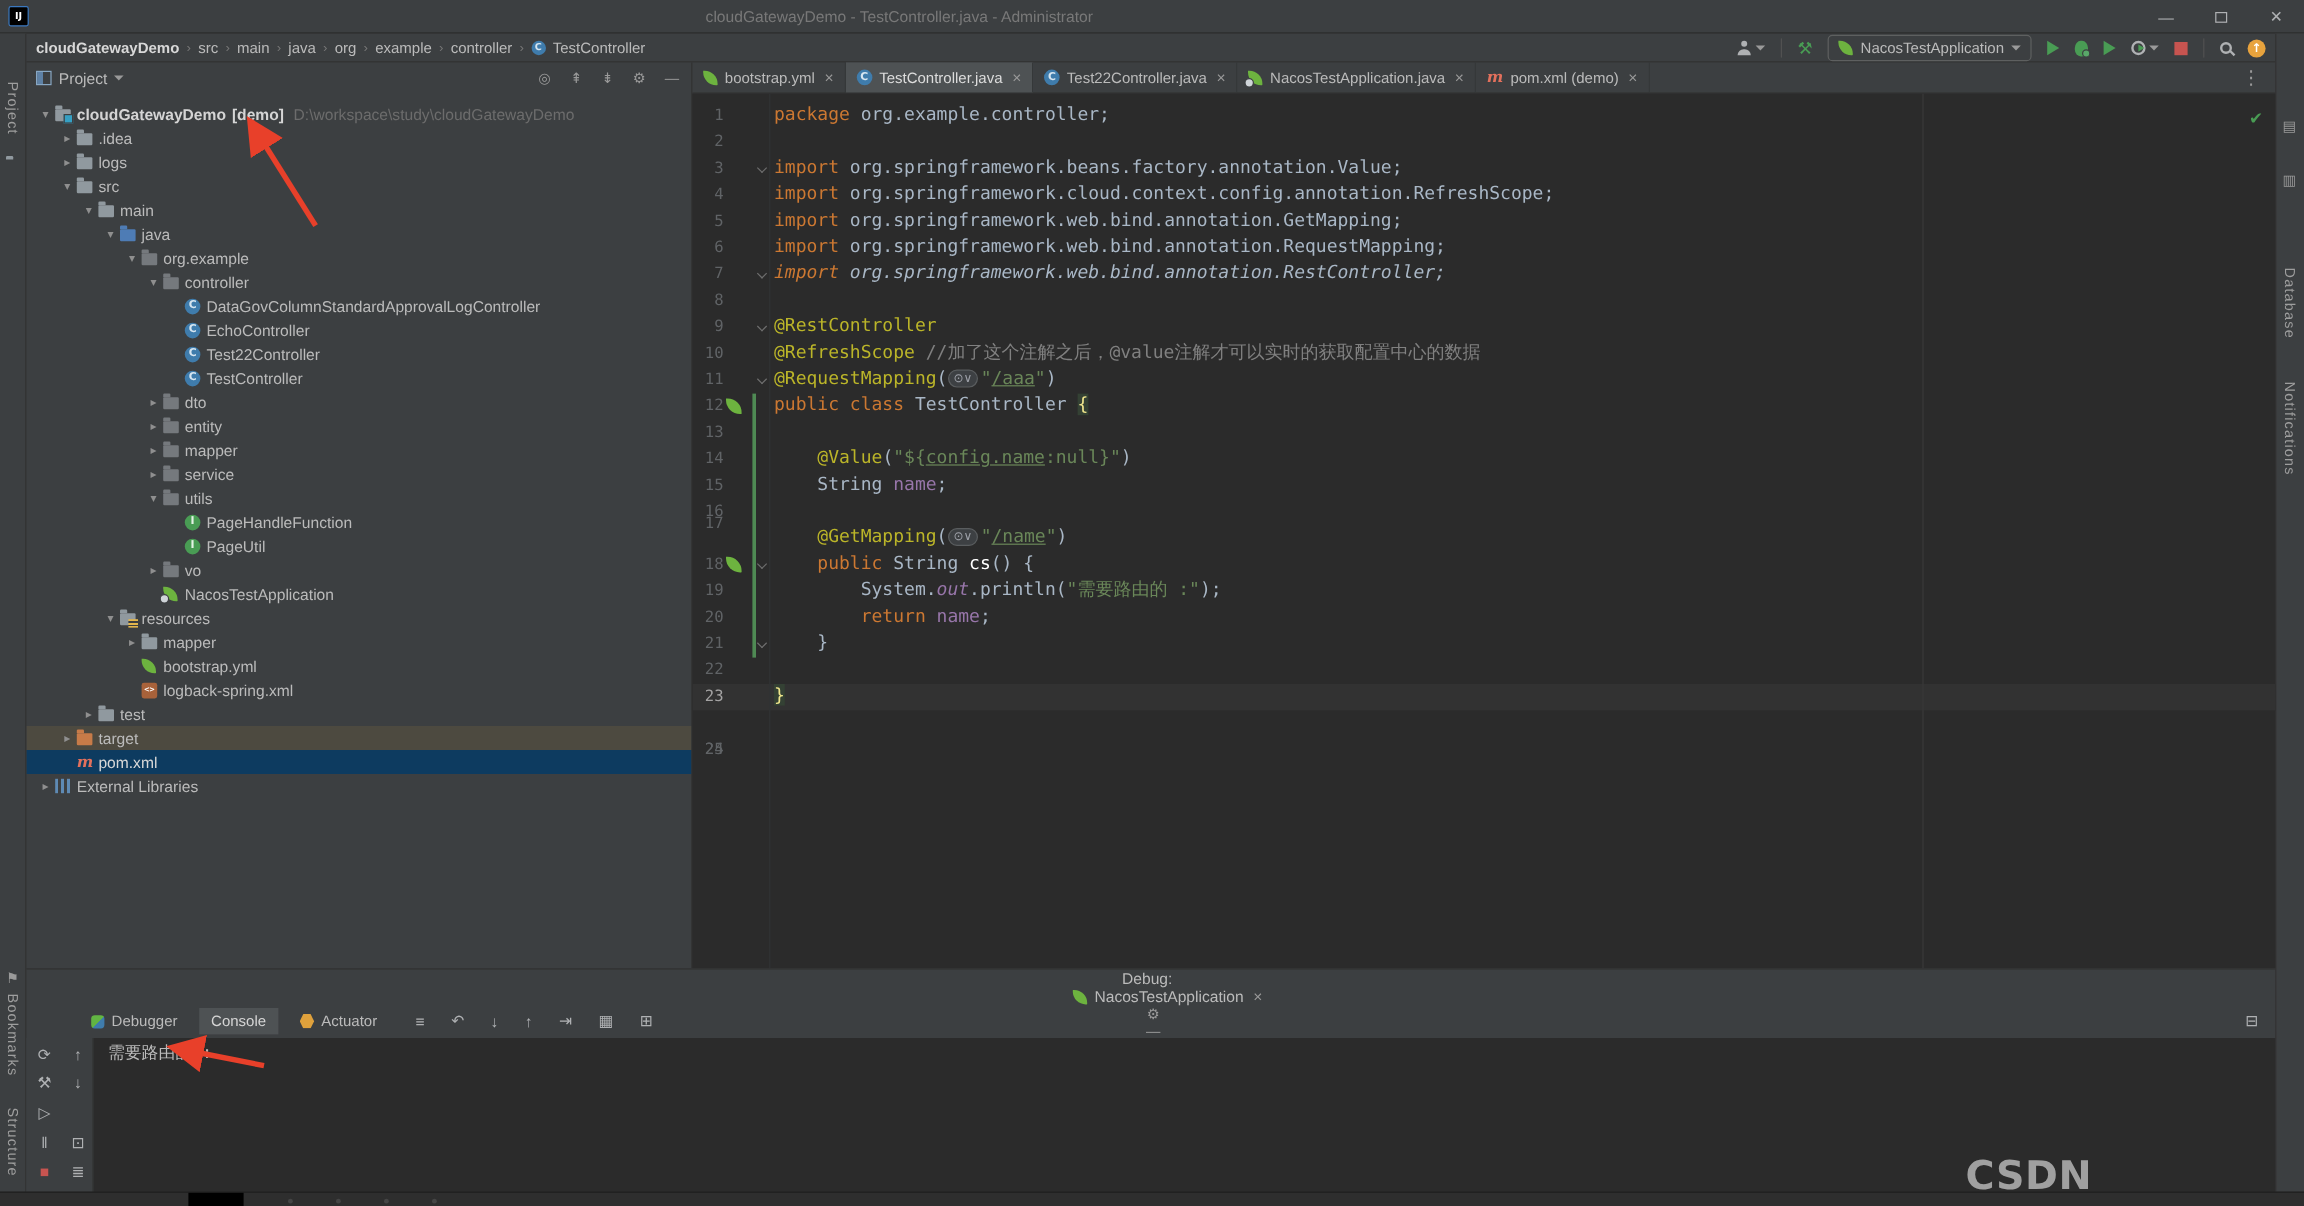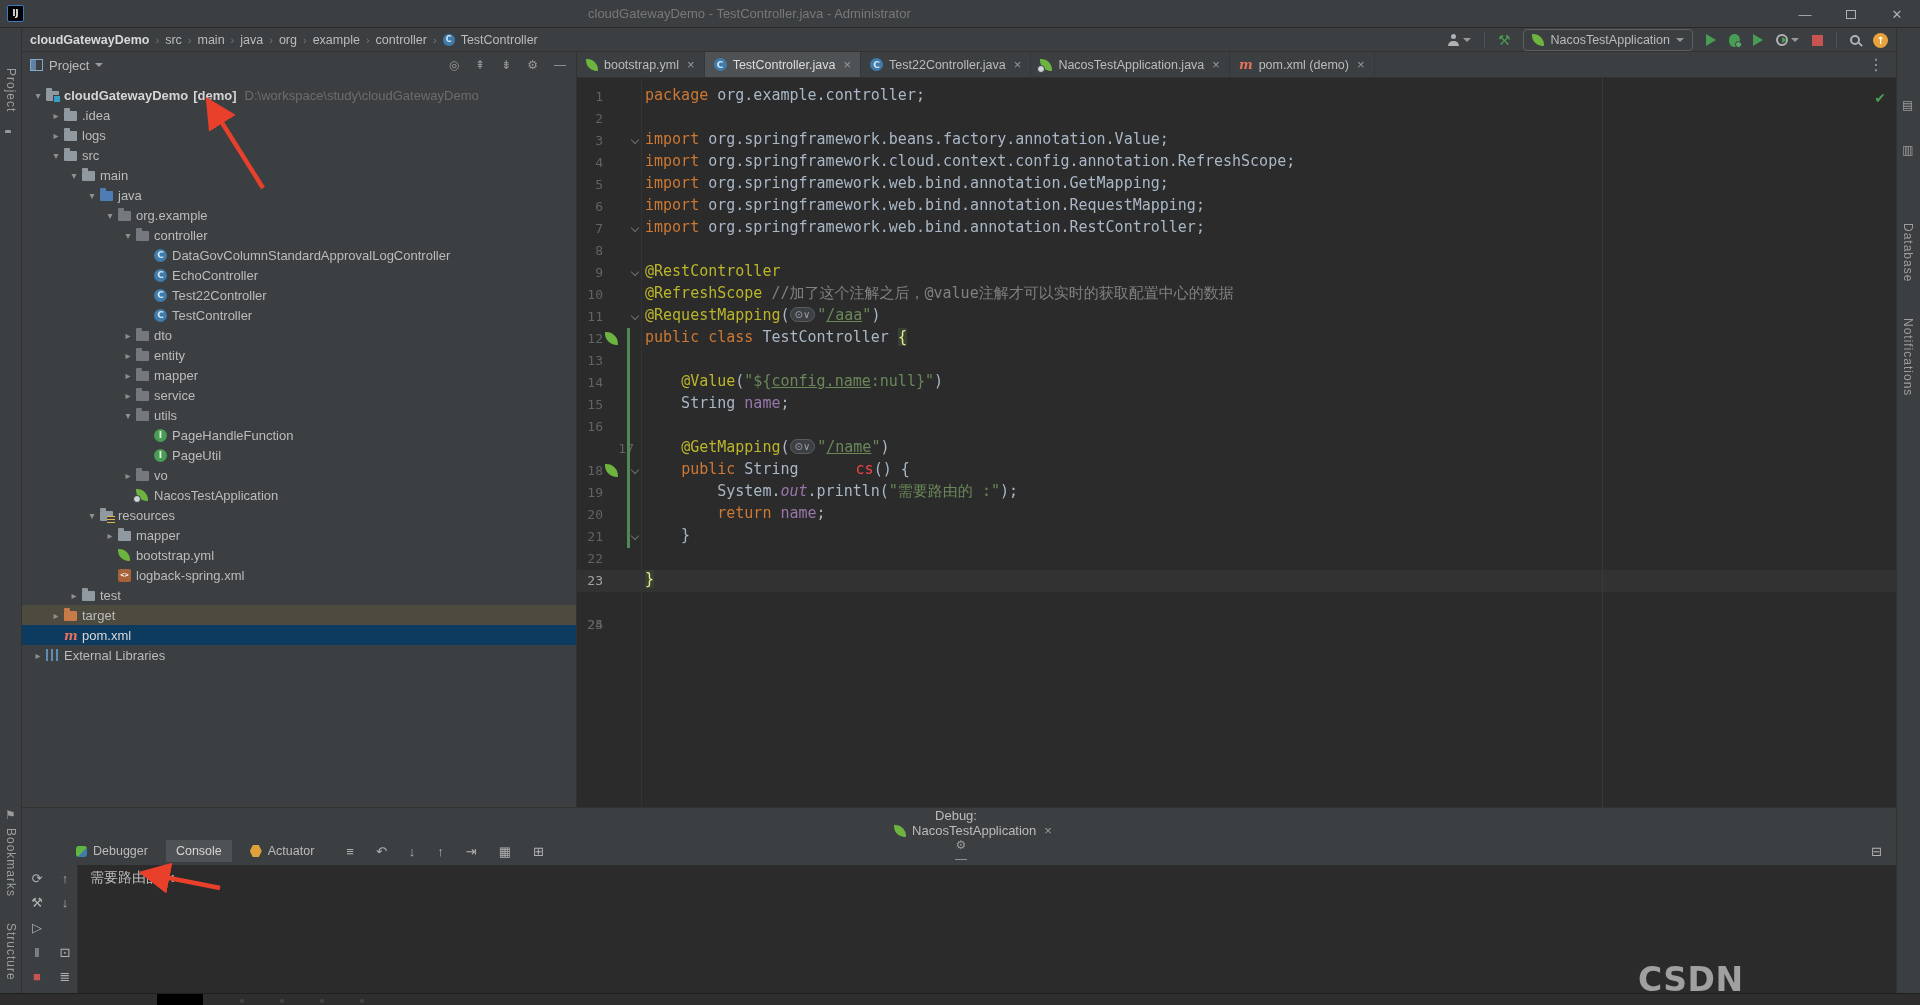--- a/index.html
+++ b/index.html
@@ -94,21 +94,21 @@
 
   
   #editor{position:absolute;left:577px;top:78px;width:1319px;height:729px;background:#2B2B2B;overflow:hidden;}
   #caret-line{position:absolute;left:0;top:492px;width:100%;height:22px;background:#323232;}
   #guide{position:absolute;left:1025px;top:0;width:1px;height:100%;background:#393939;}
   #gutter-sep{position:absolute;left:64px;top:0;width:1px;height:100%;background:#313335;}
   .ln{position:absolute;left:0;width:26px;text-align:right;font:13px "DejaVu Sans Mono",monospace;color:#606366;line-height:22px;}
   .ln.cur{color:#A4A3A3;}
   .cl{position:absolute;left:68px;height:22px;line-height:22px;white-space:pre;font:15px "DejaVu Sans Mono",monospace;color:#A9B7C6;}
   .kw{color:#CC7832;} .ann{color:#BBB529;} .str{color:#6A8759;} .stru{color:#6A8759;text-decoration:underline;}
-  .cmt{color:#808080;} .fld{color:#9876AA;} .fldi{color:#9876AA;font-style:italic;} .mth{color:#ef4444;margin-left:48px;} .pln{color:#A9B7C6;}
+  .cmt{color:#808080;} .fld{color:#9876AA;} .fldi{color:#9876AA;font-style:italic;} .mth{color:#ffffff;} .pln{color:#A9B7C6;}
   .brhl{background:#344134;color:#F0E68C;}
   .inlay{display:inline-block;font:10px "DejaVu Sans",sans-serif;color:#9DA0A8;background:#3D4043;border:1px solid #5A5D5F;border-radius:8px;padding:0 4px;height:15px;line-height:13px;vertical-align:2px;margin-right:2px;}
   .gut-leaf{position:absolute;left:28px;width:13px;height:13px;}
   .fold-mark{position:absolute;left:55px;width:6px;height:6px;border-left:1.5px solid #6E6E6E;border-bottom:1.5px solid #6E6E6E;transform:rotate(-45deg);}
   #vcs-bar{position:absolute;left:50px;top:250px;width:3px;height:220px;background:#4F8A54;}
   #inspect-ok{position:absolute;right:10px;top:12px;color:#499C54;font-size:14px;}
 
   
   #debug{position:absolute;left:22px;top:807px;width:1874px;height:198px;background:#3C3F41;border-top:1px solid #323232;}
   #debug-header{height:29px;display:flex;align-items:center;padding:0 14px 0 8px;font-size:13px;color:#BBBBBB;flex-direction:column;}
@@ -475,21 +475,21 @@
       <div class="ln" style="top: 140px;">7</div>
       <div class="ln" style="top: 162px;">8</div>
       <div class="ln" style="top: 184px;">9</div>
       <div class="ln" style="top: 206px; text-align: right;">10</div>
       <div class="ln" style="top: 228px;">11</div>
       <div class="ln" style="top: 250px;">12</div>
       <div class="ln" style="top: 272px;">13</div>
       <div class="ln" style="top: 294px;">14</div>
       <div class="ln" style="top: 316px;">15</div>
       <div class="ln" style="top: 338px;">16</div>
-      <div class="ln" style="top: 360px; margin-left: 31px;">17</div>
+      <div class="ln" style="top: 348px;">17</div>
       <div class="ln" style="top: 382px;">18</div>
       <div class="ln" style="top: 404px;">19</div>
       <div class="ln" style="top: 426px;">20</div>
       <div class="ln" style="top: 448px;">21</div>
       <div class="ln" style="top: 470px;">22</div>
       <div class="ln cur" style="top: 492px;">23</div>
       <div class="ln" style="top: 536px;">24</div>
       <div class="ln" style="top: 536px;">25</div>
       <span class="fold-mark" style="top: 59px;"></span>
       <span class="fold-mark" style="top: 147px;"></span>
@@ -501,21 +501,21 @@
       <span class="gut-leaf ic-leaf" style="top: 386px; left: 28px; position: absolute;"></span>
     </div>
   <div id="vcs-bar"></div>
   <div id="code">
       <div class="cl" style="top: 8px;"><span class="kw">package</span><span class="pln"> org.example.controller;</span></div>
       <div class="cl" style="top: 30px;"></div>
       <div class="cl" style="top: 52px;"><span class="kw">import</span><span class="pln"> org.springframework.beans.factory.annotation.Value;</span></div>
       <div class="cl" style="top: 74px;"><span class="kw">import</span><span class="pln"> org.springframework.cloud.context.config.annotation.RefreshScope;</span></div>
       <div class="cl" style="top: 96px;"><span class="kw">import</span><span class="pln"> org.springframework.web.bind.annotation.GetMapping;</span></div>
       <div class="cl" style="top: 118px;"><span class="kw">import</span><span class="pln"> org.springframework.web.bind.annotation.RequestMapping;</span></div>
-      <div class="cl" style="top: 140px;"><span class="kw">import</span><span class="pln"> org.springframework.web.bind.annotation.RestController;</span></div>
+      <div class="cl" style="top: 140px; font-style: italic;"><span class="kw">import</span><span class="pln"> org.springframework.web.bind.annotation.RestController;</span></div>
       <div class="cl" style="top: 162px;"></div>
       <div class="cl" style="top: 184px;"><span class="ann">@RestController</span></div>
       <div class="cl" style="top: 206px;"><span class="ann">@RefreshScope</span><span class="pln"> </span><span class="cmt">//加了这个注解之后，@value注解才可以实时的获取配置中心的数据</span></div>
       <div class="cl" style="top: 228px;"><span class="ann">@RequestMapping</span><span class="pln">(</span><span class="inlay">⊙∨</span><span class="str">"</span><span class="stru">/aaa</span><span class="str">"</span><span class="pln">)</span></div>
       <div class="cl" style="top: 250px;"><span class="kw">public class</span><span class="pln"> TestController </span><span class="brhl">{</span></div>
       <div class="cl" style="top: 272px;"></div>
       <div class="cl" style="top: 294px;"><span class="pln">    </span><span class="ann">@Value</span><span class="pln">(</span><span class="str">"${</span><span class="stru">config.name</span><span class="str">:null}"</span><span class="pln">)</span></div>
       <div class="cl" style="top: 316px;"><span class="pln">    String </span><span class="fld">name</span><span class="pln">;</span></div>
       <div class="cl" style="top: 338px;"></div>
       <div class="cl" style="top: 360px;"><span class="pln">    </span><span class="ann">@GetMapping</span><span class="pln">(</span><span class="inlay">⊙∨</span><span class="str">"</span><span class="stru">/name</span><span class="str">"</span><span class="pln">)</span></div>

